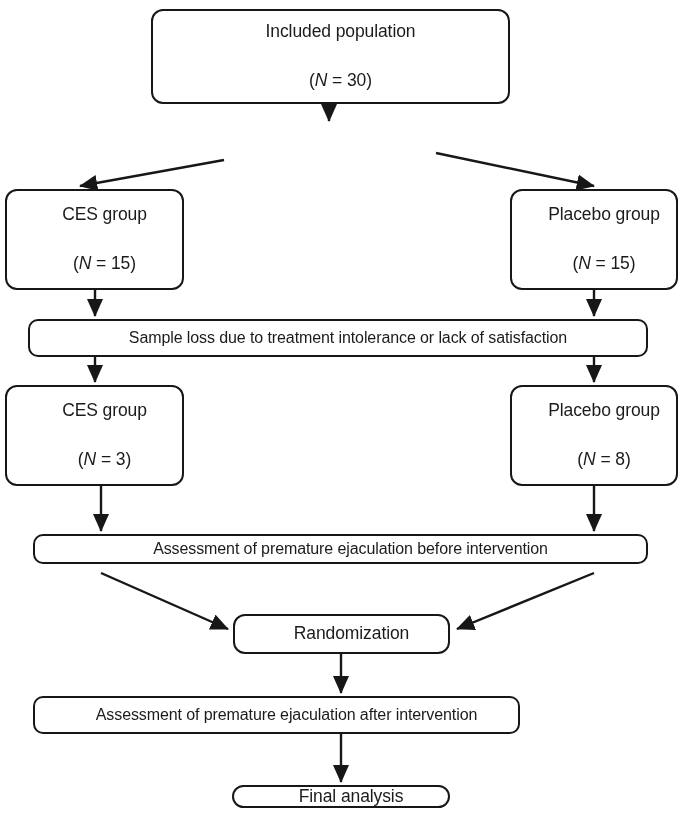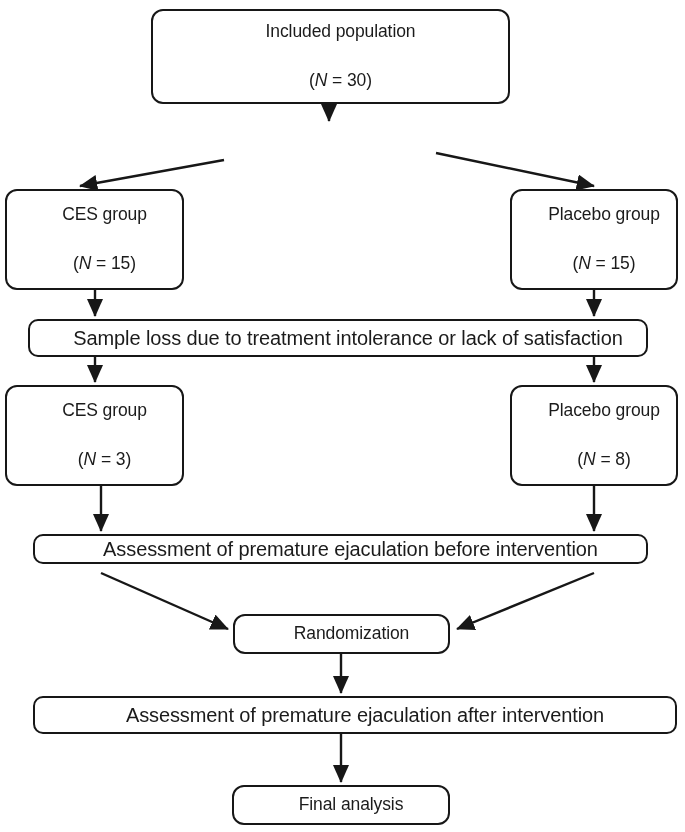--- a/index.html
+++ b/index.html
@@ -40,21 +40,21 @@
     text-align: right;
     color: #1b1b1b;
     font-size: 17.5px;
     line-height: 1.25;
     letter-spacing: -0.1px;
     z-index: 2;
     padding-left: 20px;
   }
   .node.bar {
     border-radius: 10px;
-    font-size: 20px;
+    font-size: 16px;
   }
   .node .line1 { display: block; }
   .node .line2 { display: block; margin-top: 27px; }
   .node.two-line .line1 { margin-bottom: 0; }
   .nvar { font-style: italic; }
   .count-line { white-space: pre; }
 </style>
 </head>
 <body>
 
@@ -125,21 +125,21 @@
   </div>
 
   <div class="node bar" style="left:33px; top:534px; width:615px; height:30px;">
     <span class="line1">Assessment of premature ejaculation before intervention</span>
   </div>
 
   <div class="node" style="left:233px; top:614px; width:217px; height:40px;">
     <span class="line1">Randomization</span>
   </div>
 
-  <div class="node bar" style="left:33px; top:696px; width:644px; height:38px;">
+  <div class="node bar" style="left:33px; top:696px; width:487px; height:38px;">
     <span class="line1">Assessment of premature ejaculation after intervention</span>
   </div>
 
-  <div class="node" style="left:232px; top:785px; width:218px; height:40px;">
+  <div class="node" style="left:232px; top:785px; width:218px; height:23px;">
     <span class="line1">Final analysis</span>
   </div>
 
 </div>
 
 </body></html>

